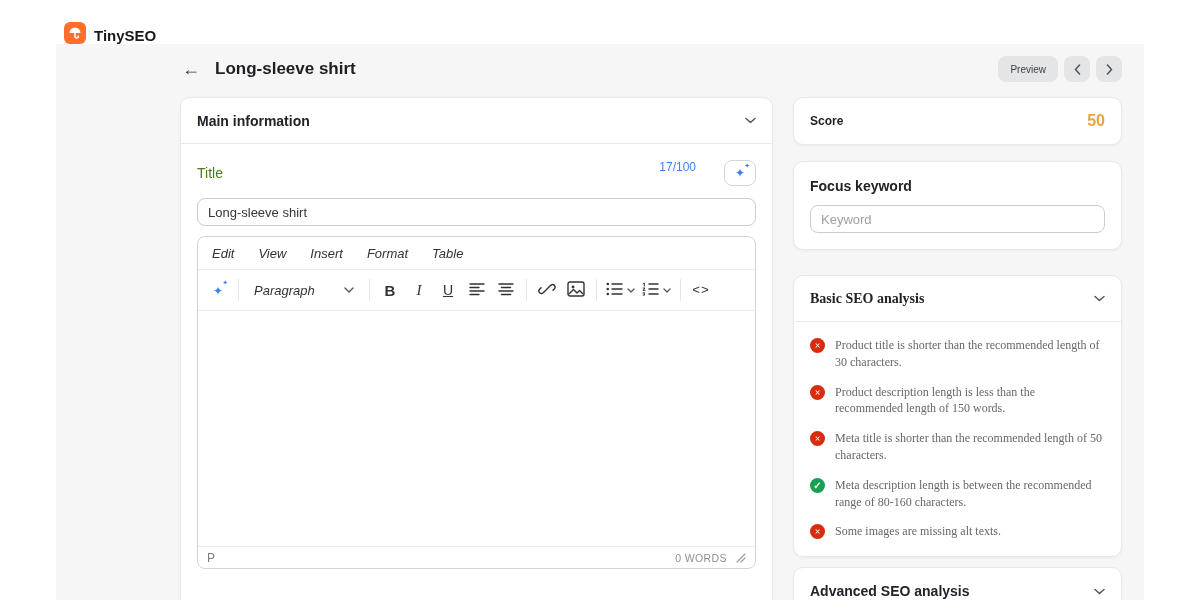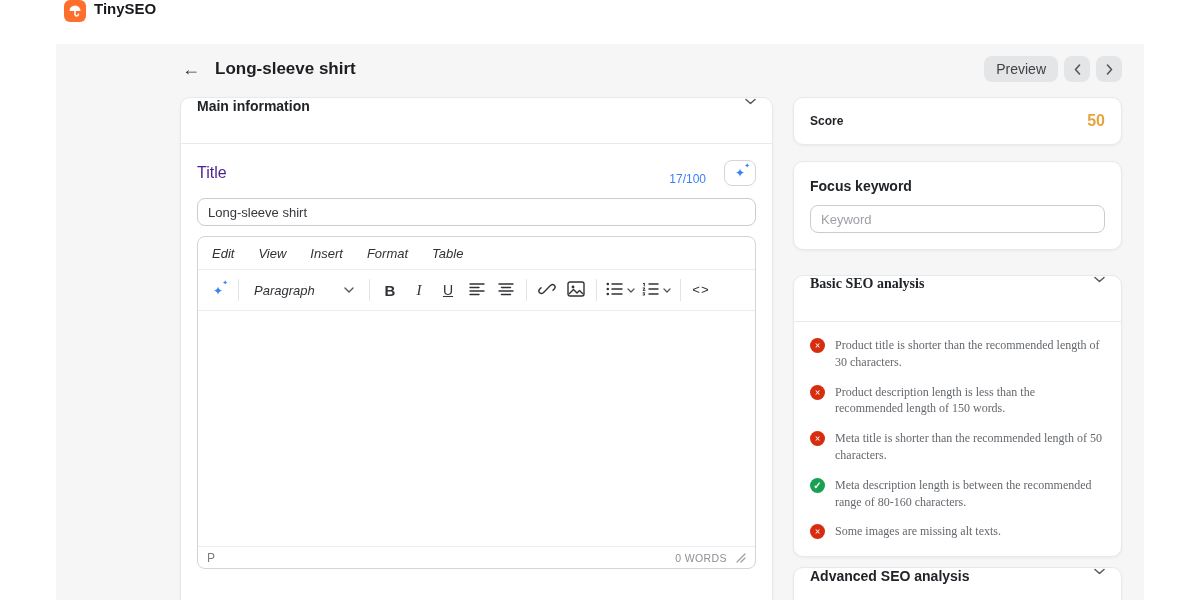--- a/index.html
+++ b/index.html
@@ -1,49 +1,49 @@
 <!DOCTYPE html>
 <html style="--brand-orange: #ff6f2c; --accent-blue: #3b82f6; --score-amber: #e8a33d; --error-red: #d72c0d; --success-green: #1aa053;"><head>
 <meta charset="utf-8">
 <style>
   * { box-sizing: border-box; margin: 0; padding: 0; }
   html, body { width: 1200px; height: 600px; overflow: hidden; }
   body { font-family: "Liberation Sans", sans-serif; background: #fff; color: #202327; }
   #app { position: relative; width: 1200px; height: 600px; }
 
   
-  .topbar { position: absolute; top: 0; left: 0; width: 1200px; height: 44px; background: #fff; display: flex; align-items: flex-start; padding-left: 64px; gap: 8px; z-index: 3; }
+  .topbar { position: absolute; top: 0; left: 0; width: 1200px; height: 44px; background: #fff; display: flex; align-items: flex-end; padding-left: 64px; gap: 8px; z-index: 3; }
   .logo { width: 22px; height: 22px; border-radius: 6px; background: var(--brand-orange, #ff6f2c); display: flex; align-items: center; justify-content: center; flex: none; }
   .brand { font-size: 15px; font-weight: 700; color: #17191c; }
 
   
   .canvas { position: absolute; top: 44px; left: 56px; right: 56px; bottom: 0; background: #f6f6f7; }
 
   
   .page-header { position: absolute; top: 9px; left: 124px; right: 22px; height: 32px; display: flex; align-items: center; justify-content: space-between; }
   .ph-left { display: flex; align-items: center; gap: 13px; }
   .back-btn { background: none; border: none; font-size: 18px; line-height: 1; color: #33363a; cursor: pointer; font-family: inherit; padding: 2px; }
   .page-title { font-size: 17px; font-weight: 700; color: #1c1e21; }
   .ph-right { display: flex; align-items: center; gap: 6px; }
-  .btn-gray { background: #e4e5e7; border: none; border-radius: 8px; height: 26px; padding: 0 12px; font-size: 14px; color: #3f4246; font-family: inherit; cursor: pointer; }
+  .btn-gray { background: #e4e5e7; border: none; border-radius: 8px; height: 26px; padding: 0 12px; font-size: 10px; color: #3f4246; font-family: inherit; cursor: pointer; }
   .nav-btn { width: 26px; height: 26px; padding: 0; display: flex; align-items: center; justify-content: center; color: #44474b; }
   .nav-btn.disabled { color: #b4b7ba; }
 
   
   .card { position: absolute; background: #fff; border: 1px solid #e8e9eb; border-radius: 10px; box-shadow: 0 1px 3px rgba(0,0,0,.05); }
 
   
   .main-card { left: 124px; top: 53px; width: 593px; height: 600px; }
-  .card-header { height: 46px; padding: 0 16px; display: flex; justify-content: space-between; border-bottom: 1px solid #e9eaec; cursor: pointer; }
+  .card-header { height: 46px; padding: 0 16px; display: flex; align-items: center; justify-content: space-between; border-bottom: 1px solid #e9eaec; cursor: pointer; }
   .card-header .hdr { font-size: 14px; font-weight: 700; color: #202327; }
   .chev { color: #54585c; display: flex; }
   .main-body { padding: 16px; }
   .field-row { display: flex; align-items: center; justify-content: space-between; height: 26px; }
-  .label { font-size: 16px; color: #4c1d95; }
-  .fr-right { display: flex; align-items: flex-end; gap: 18px; }
+  .label { font-size: 14px; color: #4d7c0f; }
+  .fr-right { display: flex; align-items: flex-start; gap: 28px; }
   .counter { font-size: 12px; color: var(--accent-blue, #3b82f6); }
   .ai-btn { width: 32px; height: 26px; background: #fff; border: 1px solid #d3d5d8; border-radius: 8px; display: flex; align-items: center; justify-content: center; color: var(--accent-blue, #3b82f6); cursor: pointer; }
   .sparkle { position: relative; display: inline-block; line-height: 1; }
   .sp-big { font-size: 12px; }
   .sp-small { position: absolute; font-size: 7px; top: -4px; right: -5px; }
   .text-input { width: 100%; height: 28px; border: 1px solid #c9ccd0; border-radius: 8px; padding: 0 10px; font-size: 13px; color: #33363a; font-family: inherit; background: #fff; }
   .text-input::placeholder { color: #9da1a6; }
   .mt12 { margin-top: 12px; }
   .desc-label { margin-top: 22px; font-size: 13px; color: #3f4347; }
 

